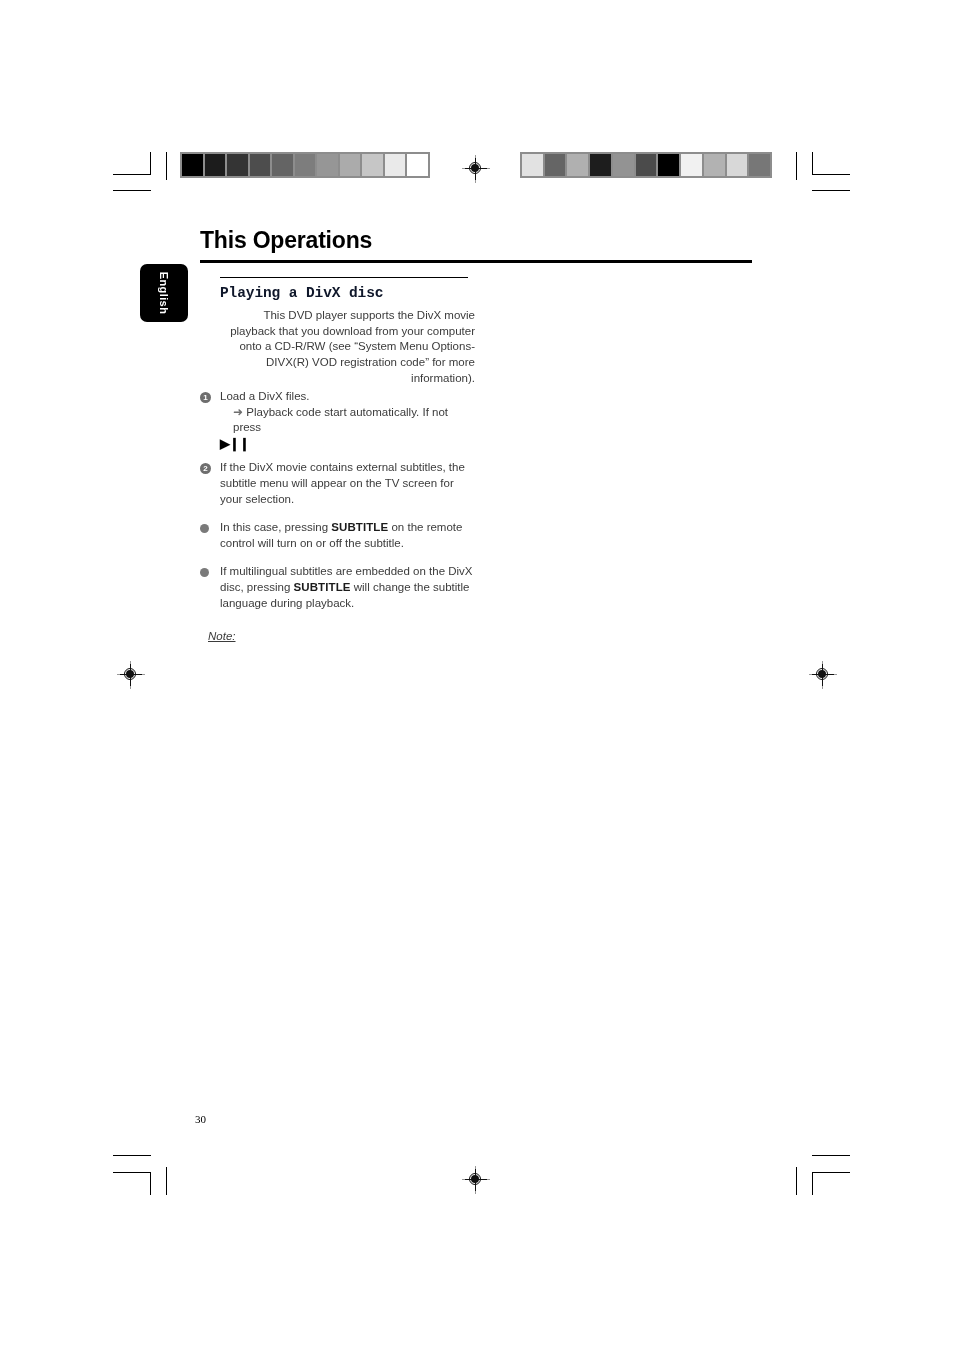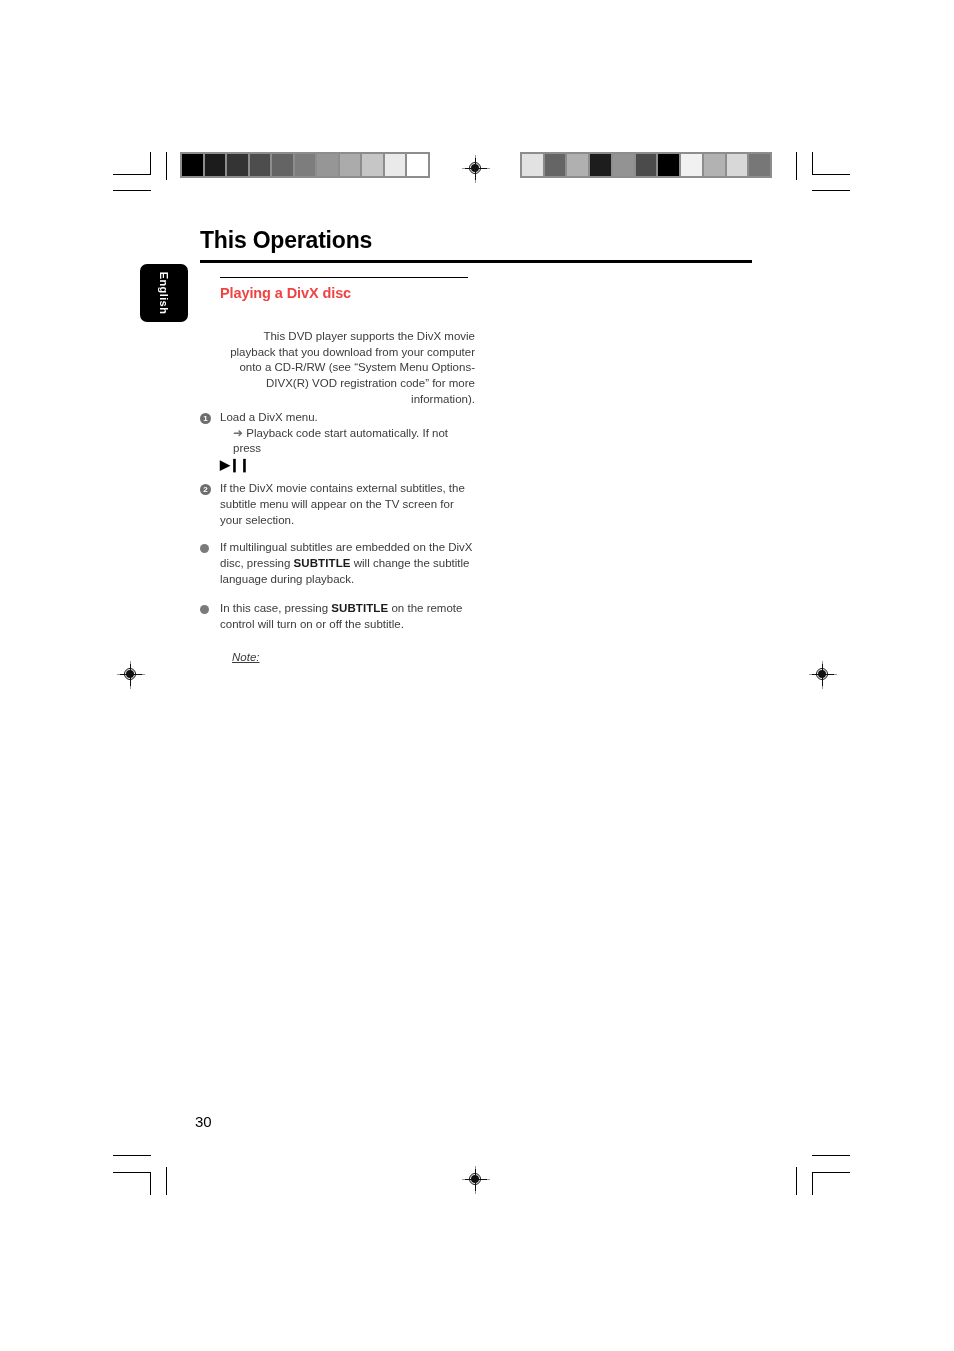--- a/index.html
+++ b/index.html
@@ -142,23 +142,24 @@
     top: 286px;
     width: 275px;
     color: #3b3b3b;
     font-size: 11.5px;
     line-height: 15.8px;
   }
 
   .sect-title {
     font-size: 14.5px;
     font-weight: bold;
-    color: #ef4444;
-    margin: 0 0 27px 20px;
+    color: #0f172a;
+    margin: 0 0 6px 20px;
     letter-spacing: -0.1px;
+    font-family: Liberation Mono, monospace;
   }
 
   p.body {
     margin: 0 0 0 20px;
     text-align: right;
   }
 
   
   .row {
     display: flex;
@@ -206,34 +207,35 @@
     letter-spacing: -1px;
     font-weight: bold;
   }
   b.key {
     font-weight: bold;
     color: #1b1b1b;
     letter-spacing: 0.1px;
   }
 
   .note {
-    margin: 18px 0 0 32px;
+    margin: 18px 0 0 8px;
     font-style: italic;
     text-decoration: underline;
   }
   .note .note-head { margin: 0; }
   .note .note-item { margin: 0; }
   .note .dash { margin-right: 6px; }
 
   .folio {
     position: absolute;
     left: 195px;
     top: 1113px;
-    font-size: 15px;
+    font-size: 11px;
     color: #000;
+    font-family: Liberation Serif, serif;
   }
 </style>
 </head>
 <body>
 
 <div class="mark mark-h" style="left:113px; top:174px; width:38px;"></div>
 <div class="mark mark-v" style="left:150px; top:152px; height:23px;"></div>
 <div class="mark mark-v" style="left:166px; top:152px; height:28px;"></div>
 <div class="mark mark-h" style="left:113px; top:190px; width:38px;"></div>
 
@@ -327,51 +329,51 @@
 
   <h2 class="sect-title">Playing a DivX disc</h2>
 
   <p class="body">This DVD player supports the DivX movie playback that you download from your computer onto a CD-R/RW (see “System Menu Options-DIVX(R) VOD registration code” for more information).</p>
 
   <div class="row" style="margin-top:2px;">
     <div class="marker">
       <span class="num-bullet">1</span>
     </div>
     <div class="txt">
-      <span>Load a DivX menu.</span>
+      <span>Load a DivX files.</span>
       <div class="sub-line">
         <span class="arrow-glyph">➜</span>
         <span>Playback code start automatically. If not press</span>
       </div>
       <div>
         <span class="transport-glyph">▶❙❙</span>
       </div>
     </div>
   </div>
 
   <div class="row" style="margin-top:7px;">
     <div class="marker">
       <span class="num-bullet">2</span>
     </div>
     <div class="txt">If the DivX movie contains external subtitles, the subtitle menu will appear on the TV screen for your selection.</div>
   </div>
 
+  <div class="row" style="margin-top:13px;">
+    <div class="marker">
+      <span class="dot-bullet"></span>
+    </div>
+    <div class="txt"><span>In this case, pressing </span><b class="key">SUBTITLE</b><span> on the remote control will turn on or off the subtitle.</span></div>
+  </div>
+
   <div class="row" style="margin-top:12px;">
     <div class="marker">
       <span class="dot-bullet"></span>
     </div>
     <div class="txt"><span>If multilingual subtitles are embedded on the DivX disc, pressing </span><b class="key">SUBTITLE</b><span> will change the subtitle language during playback.</span></div>
   </div>
 
-  <div class="row" style="margin-top:13px;">
-    <div class="marker">
-      <span class="dot-bullet"></span>
-    </div>
-    <div class="txt"><span>In this case, pressing </span><b class="key">SUBTITLE</b><span> on the remote control will turn on or off the subtitle.</span></div>
-  </div>
-
   <div class="note">
     <p class="note-head">Note:</p>
   </div>
 
 </div>
 
 <div class="folio">30</div>
 
 </body></html>

